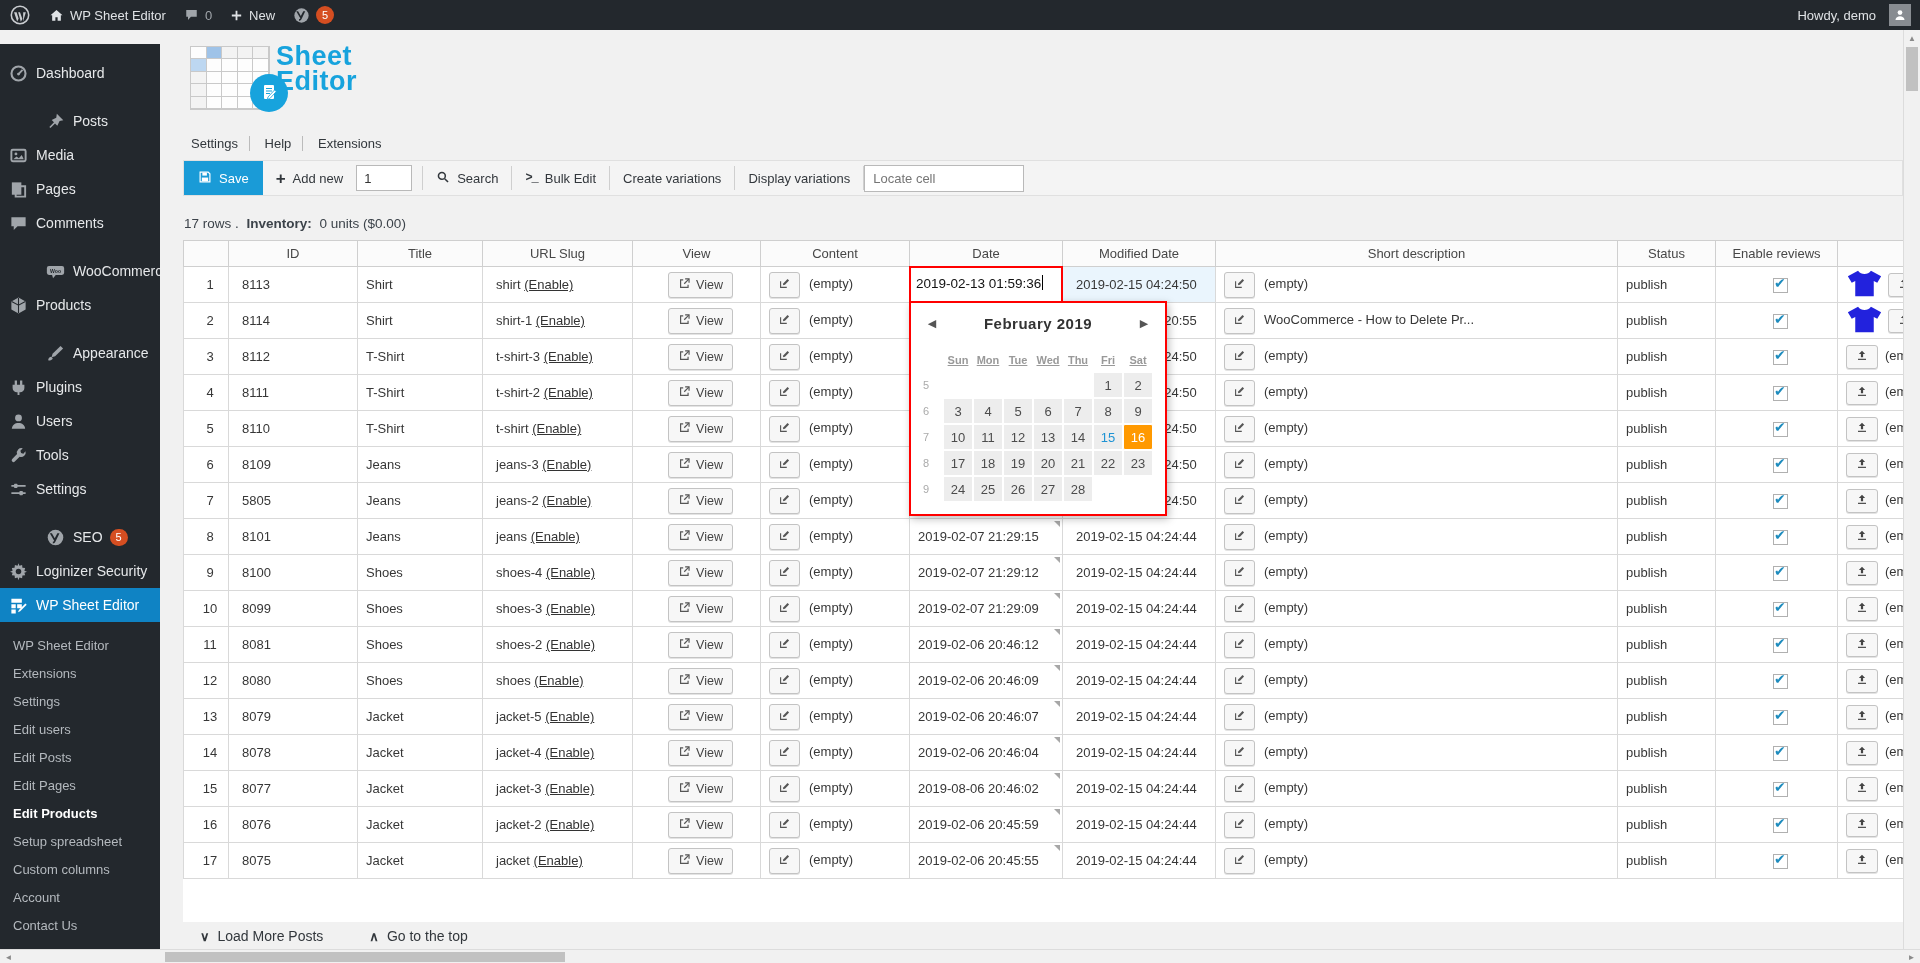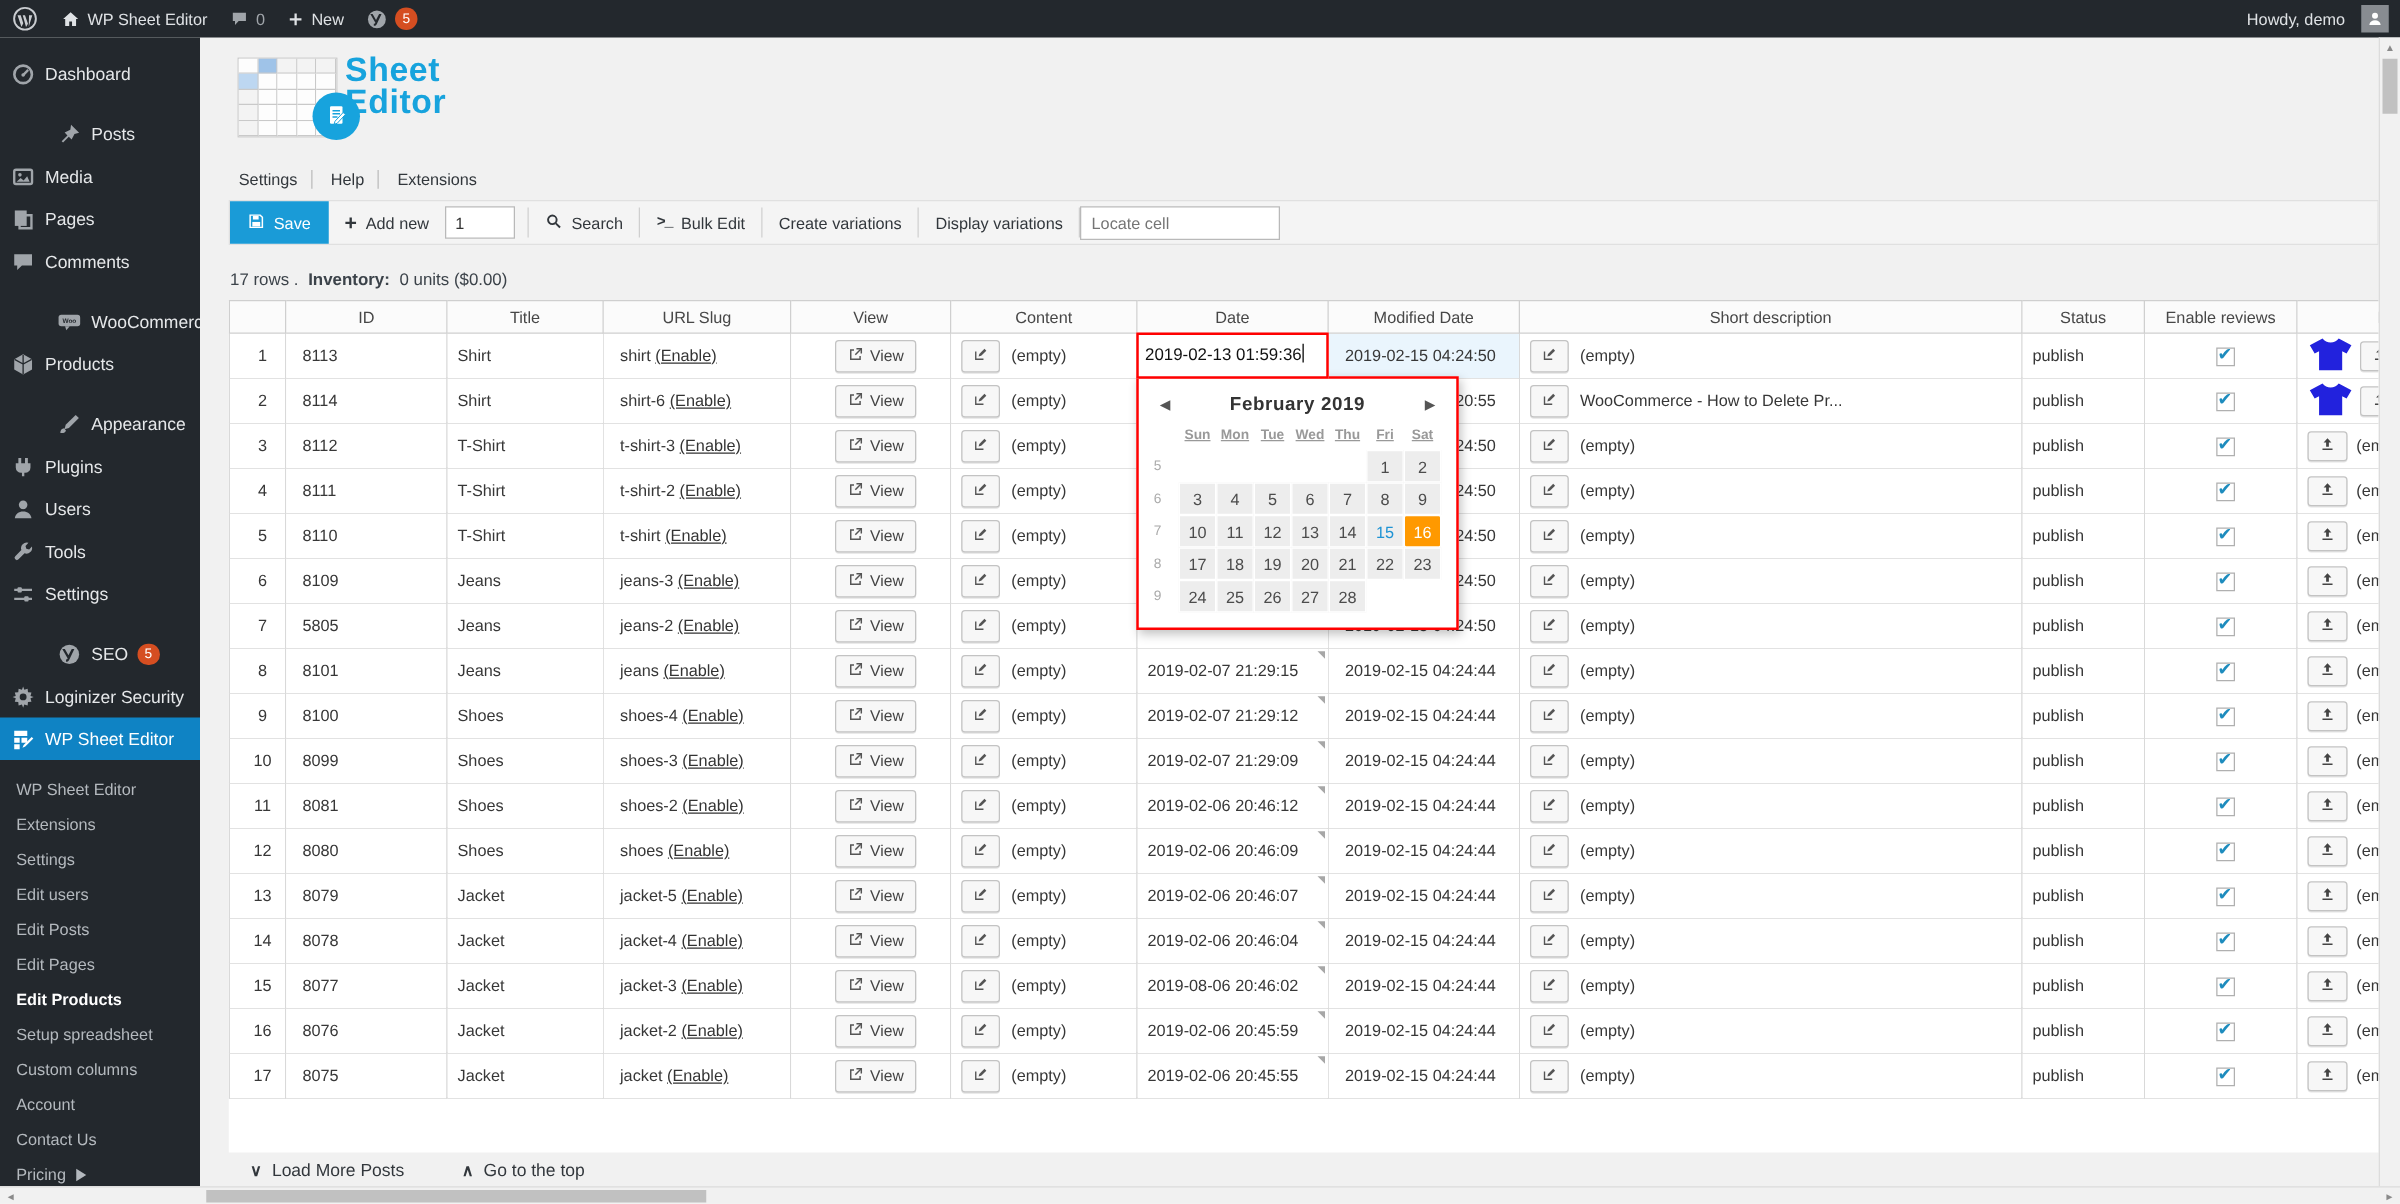--- a/index.html
+++ b/index.html
@@ -9,21 +9,21 @@
   
   #adminbar { position:absolute; left:0; top:0; width:1920px; height:30px; background:#23282d; display:flex; align-items:center; z-index:60; }
   .ab-item { display:flex; align-items:center; gap:6px; color:#dfe2e5; font-size:13px; height:30px; padding:0 9px; cursor:pointer; }
   .ab-item svg { display:block; }
   .ab-muted { color:#a0a5aa; }
   .ab-right { margin-left:auto; display:flex; align-items:center; }
   .ab-badge { background:#d54e21; color:#fff; border-radius:50%; width:18px; height:18px; display:flex; align-items:center; justify-content:center; font-size:11px; }
   .ab-avatar { width:22px; height:22px; background:#888c91; display:flex; align-items:center; justify-content:center; margin-left:7px; }
 
   
-  #sidebar { position:absolute; left:0; top:30px; width:160px; bottom:14px; background:#23282d; z-index:50; overflow:hidden; }
+  #sidebar { position:absolute; left:0; top:44px; width:160px; bottom:14px; background:#23282d; z-index:50; overflow:hidden; }
   .menu { padding-top:12px; }
   .menu-item { display:flex; align-items:center; height:34px; color:#e6e8ea; font-size:14px; cursor:pointer; }
   .menu-item.gap { margin-top:14px;margin-left:37px; }
   .menu-icon { width:19px; height:19px; margin:0 8px 0 9px; color:#a0a5aa; flex:none; }
   .menu-icon svg { width:19px; height:19px; fill:currentColor; }
   .menu-item.active { background:#0f83c4; color:#fff; }
   .menu-item.active .menu-icon { color:#fff; }
   .mbadge { background:#d54e21; color:#fff; border-radius:9px; min-width:18px; height:17px; line-height:17px; text-align:center; font-size:11px; padding:0 5px; margin-left:7px; }
   .submenu { padding:10px 0 0; }
   .submenu-item { padding:7px 13px; font-size:13px; color:#b4b9be; cursor:pointer; line-height:14px; }
@@ -87,21 +87,21 @@
   .v-feat-empty { color:#373737; }
 
   
   .dp-input { position:absolute; left:726px; top:26px; width:154px; height:37px; background:#fff; border:2px solid #f00; z-index:7; padding:7px 5px; font-size:13.5px; color:#111; white-space:nowrap; overflow:hidden; }
   .caret { display:inline-block; width:1px; height:15px; background:#000; vertical-align:-2px; margin-left:1px; }
   .dp-cal { position:absolute; left:726px; top:61px; width:258px; background:#fff; border:2px solid #f00; z-index:6; padding:10px 10px 12px; box-shadow:2px 3px 8px rgba(0,0,0,.25); }
   .dp-head { display:flex; align-items:center; margin:2px 0 10px; }
   .dp-arrow { width:22px; color:#555; font-size:11px; cursor:pointer; text-align:center; }
   .dp-title { flex:1; text-align:center; font-weight:bold; font-size:15px; color:#333; letter-spacing:.5px; }
   .dp-grid { display:grid; grid-template-columns:22px repeat(7,30px); }
-  .dn { font-size:11px; color:#999; font-weight:bold; text-align:center; text-decoration:underline; padding-bottom:6px; }
+  .dn { font-size:11px; color:#999; font-weight:bold; text-align:center; text-decoration:underline; padding-bottom:6px;margin-top:12px; }
   .wk { font-size:11px; color:#aaa; display:flex; align-items:center; padding-left:2px; }
   .day { height:26px; display:flex; align-items:center; justify-content:center; font-size:13px; color:#4c4c4c; background:#ededed; border:1px solid #fff; cursor:pointer; }
   .day.blank { background:transparent; border-color:transparent; cursor:default; }
   .day.today { color:#1e93d4; }
   .day.sel { background:#ff9900; color:#fff; border-radius:2px; }
 
   
   .footer-links { position:absolute; left:40px; top:898px; display:flex; gap:46px; font-size:14px; color:#32373c; }
   .footer-links .flink { display:flex; align-items:center; gap:8px; cursor:pointer; }
   .chev { font-size:13px; font-weight:bold; color:#32373c; }
@@ -461,21 +461,21 @@
                 <span><svg width="14" height="13" viewBox="0 0 20 20" fill="#444">
                     <path d="M10 2.5l4.8 5.3h-3.1v5h-3.4v-5H5.2z"></path>
                     <path d="M3.8 15h12.4v1.8H3.8z"></path>
                   </svg></span>
               </span><span class="v-feat-empty"></span></td>
   </tr>
           <tr>
     <td class="c-num">2</td>
     <td class="c-id"><span class="lock"></span><span class="v-id">8114</span></td>
     <td class="c-title"><span class="v-title">Shirt</span></td>
-    <td class="c-slug"><span class="lock"></span><span class="v-slug">shirt-6</span> <a class="enable">(Enable)</a></td>
+    <td class="c-slug"><span class="lock"></span><span class="v-slug">shirt-1</span> <a class="enable">(Enable)</a></td>
     <td class="c-view"><span class="btn">
                 <span><svg width="13" height="13" viewBox="0 0 20 20">
                     <path d="M8 4.5H4v11.5h11.5v-4" fill="none" stroke="#555" stroke-width="1.8"></path>
                     <path d="M11 3h6v6" fill="none" stroke="#555" stroke-width="1.8"></path>
                     <path d="M16.6 3.4l-7 7" stroke="#555" stroke-width="1.8"></path>
                   </svg></span>
                 <span class="v-view">View</span>
               </span></td>
     <td class="c-content"><span class="btn edit-btn">
                 <span><svg width="13" height="13" viewBox="0 0 20 20">

